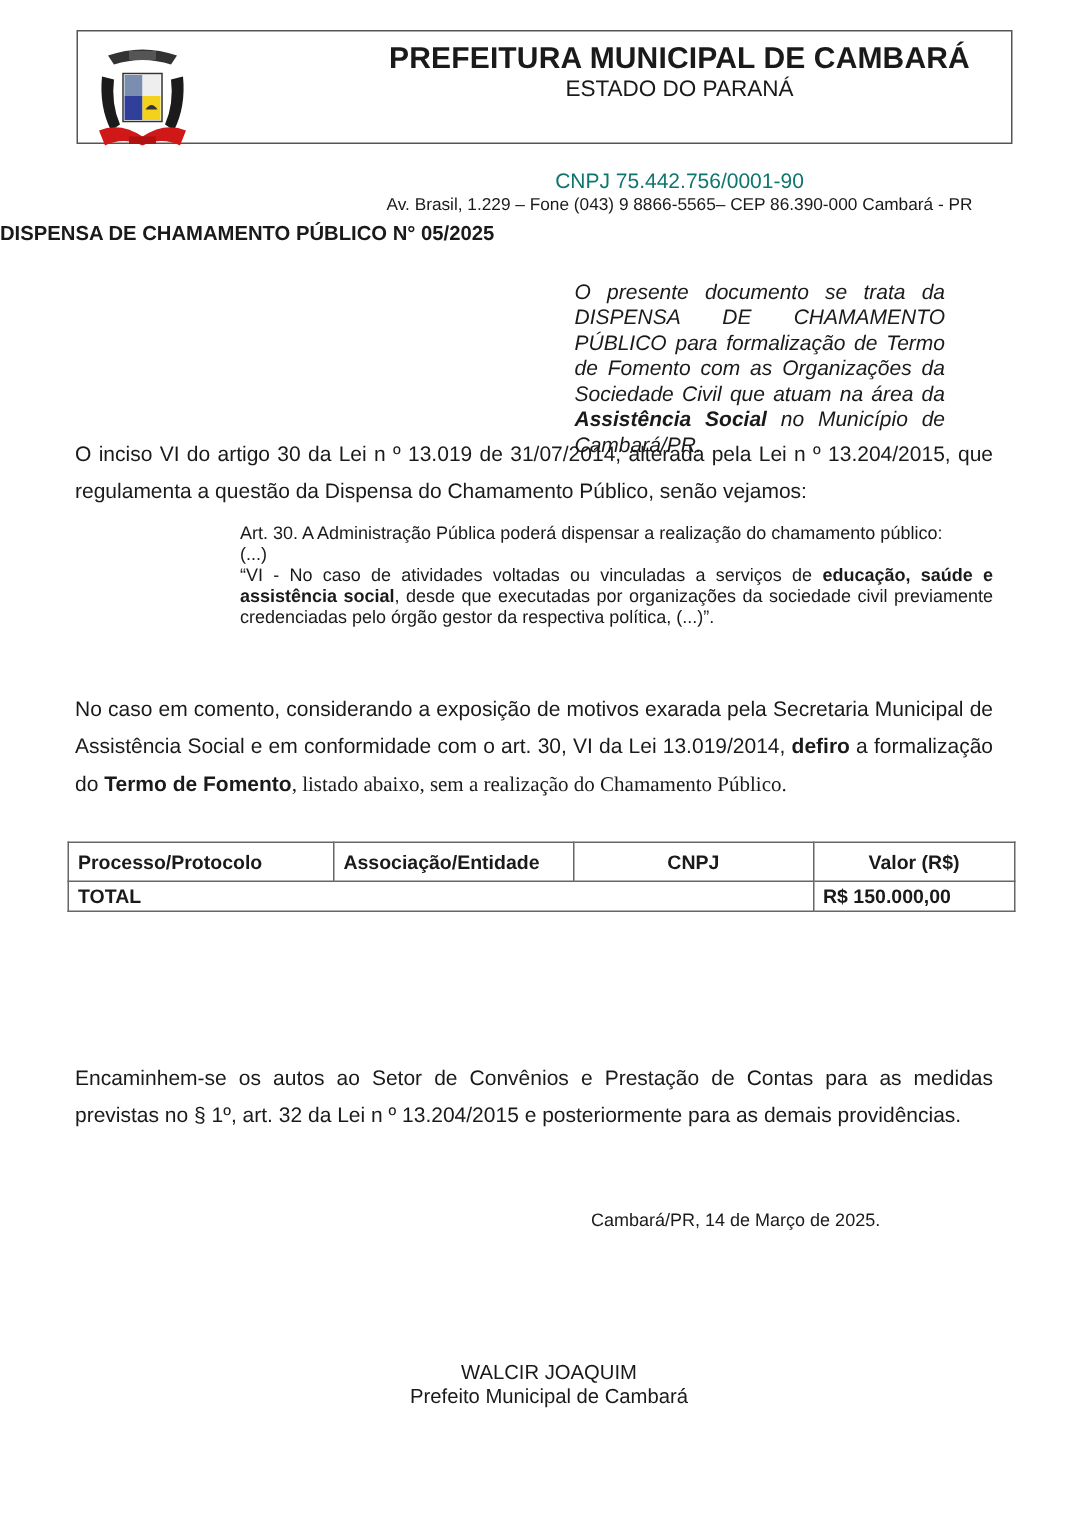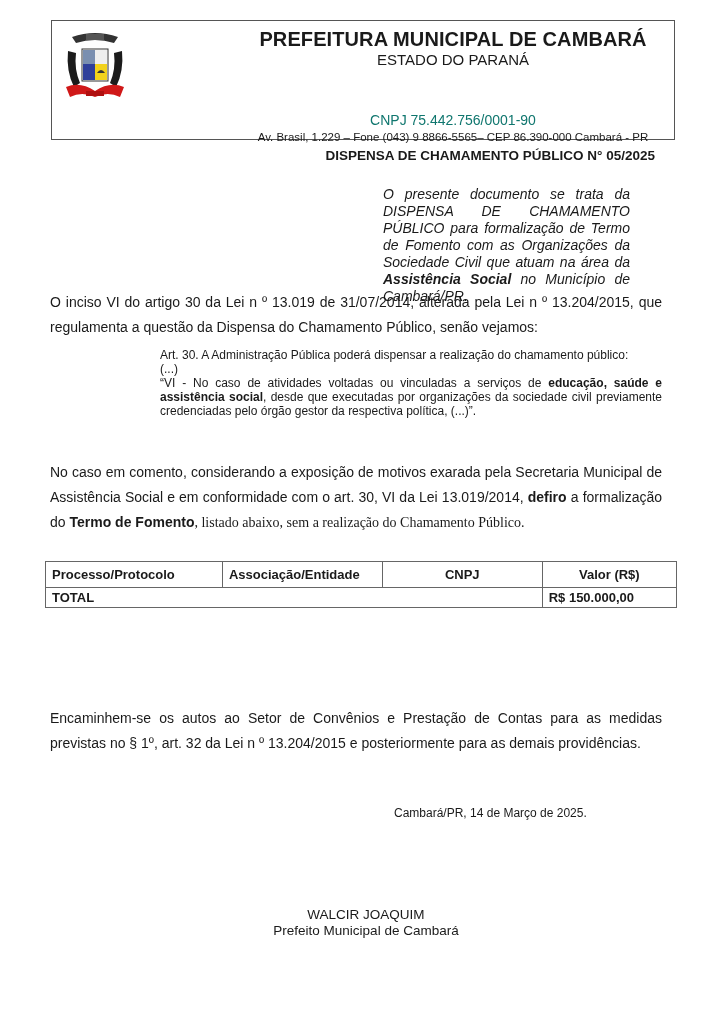--- a/index.html
+++ b/index.html
@@ -1,28 +1,28 @@
 <!DOCTYPE html>
 <html><head>
 <meta charset="utf-8">
 <style>
   html, body { margin: 0; padding: 0; background: #ffffff; }
   body { width: 724px; height: 1024px; position: relative; overflow: hidden;
          font-family: "Liberation Sans", sans-serif; color: #1a1a1a; }
 
-  .header-box { position: absolute; left: 51px; top: 20px; width: 624px; height: 120px;
+  .header-box { position: absolute; left: 51px; top: 20px; width: 624px; height: 76px;
                 border: 1px solid #555; box-sizing: border-box; }
   .crest { position: absolute; left: 12px; top: 10px; width: 62px; height: 72px; }
   .hdr-text { position: absolute; left: 150px; right: 10px; top: 6px; text-align: center; }
   .hdr-title { font-weight: bold; font-size: 20px; letter-spacing: 0.1px; line-height: 24px; margin-left: 40px; }
   .hdr-state { font-size: 15px; line-height: 17px; margin-left: 40px; }
   .hdr-cnpj { font-size: 14px; line-height: 17px; color: #0f766e; margin-left: 40px; margin-top: 44px; }
   .hdr-addr { font-size: 11.5px; line-height: 16px; margin-left: 40px; }
 
-  .doc-title { position: absolute; left: 0; width: 655px; top: 148px; text-align: right;
+  .doc-title { position: absolute; left: 0; width: 655px; top: 148px; text-align: left;
                font-weight: bold; font-size: 13.5px; }
 
   .intro { position: absolute; left: 383px; width: 247px; top: 186px; font-size: 14px;
            line-height: 17px; text-align: justify; font-style: italic; }
 
   .para { position: absolute; left: 50px; width: 612px; font-size: 14px; line-height: 25px;
           text-align: justify; }
   .p1 { top: 290px; }
   .quote { position: absolute; left: 160px; width: 502px; top: 348px; font-size: 12px;
            line-height: 14px; text-align: justify; }

